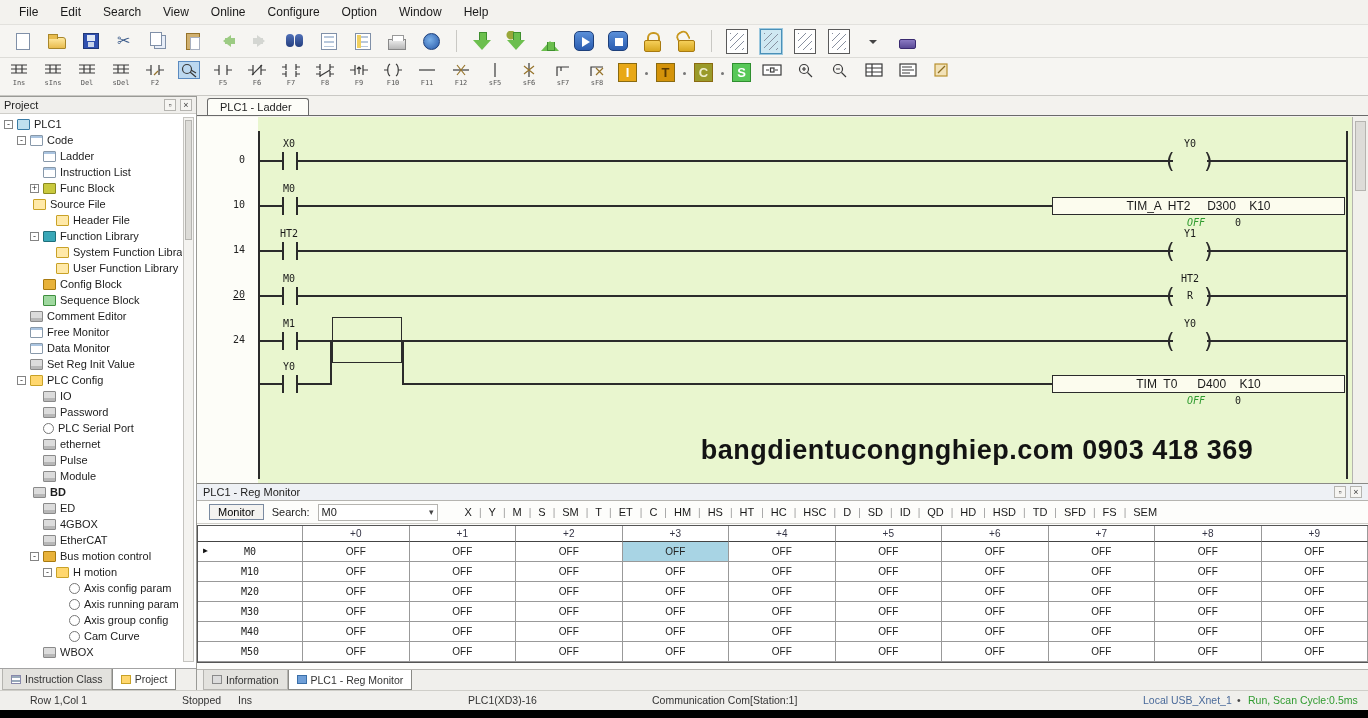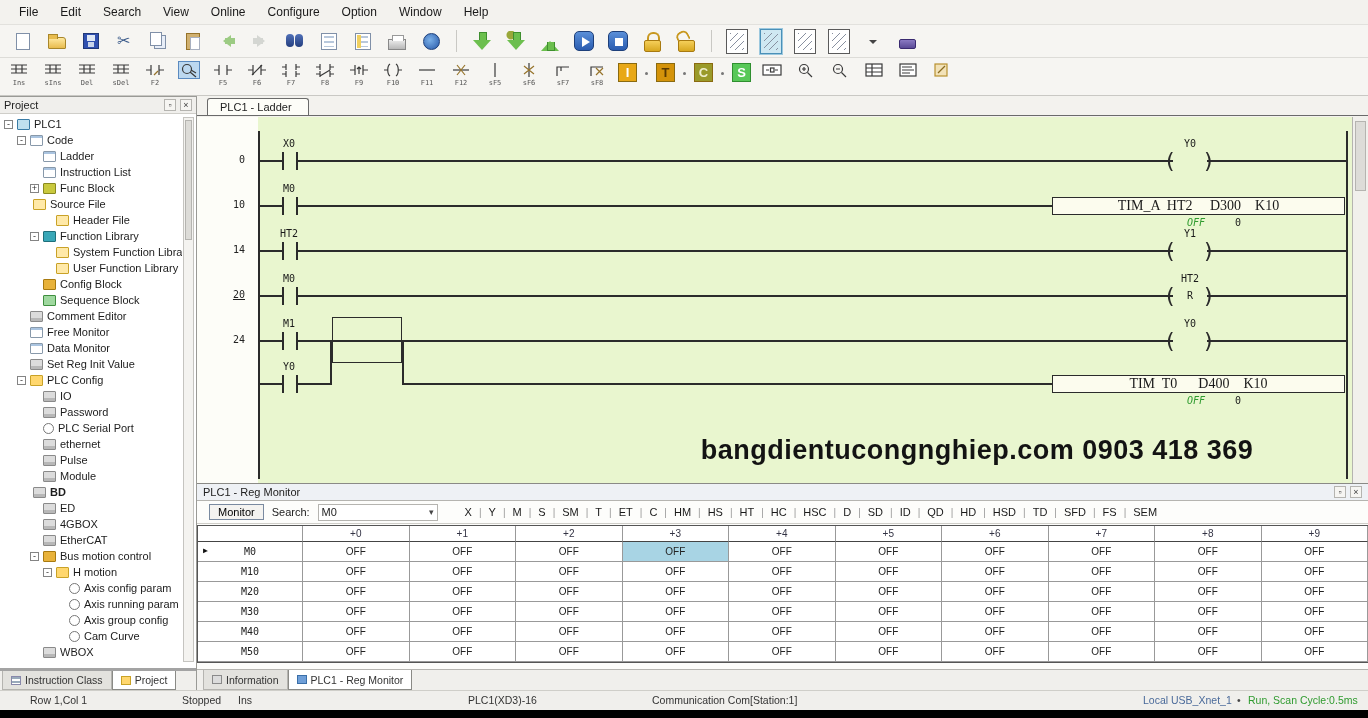--- a/index.html
+++ b/index.html
@@ -110,21 +110,21 @@
   .tic-folder{background:#ffd76e;border:1px solid #c9a227;}
   .tic-chip{background:#bfe0ef;border:1px solid #3a7ca6;}
   .tic-green{background:#9fd89f;border:1px solid #3f8f3f;}
   .tic-teal{background:#39a7b7;border:1px solid #1f6f7a;}
   .tic-olive{background:#c9c93e;border:1px solid #8a8a20;}
   .tic-orange{background:#e8b23a;border:1px solid #a87a10;}
   .tic-gray{background:#dcdcdc;border:1px solid #8a8a8a;box-shadow:inset 0 -3px 0 #b8b8b8;}
   .tic-circ{background:#fff;border:1px solid #777;border-radius:50%;width:11px;height:11px;}
   .vscroll{position:absolute;right:2px;top:20px;bottom:28px;width:11px;background:#f4f3f0;border:1px solid #c5c4c0;}
   .vthumb{position:absolute;left:1px;right:1px;top:2px;height:120px;background:#dddcd8;border:1px solid #b5b4b0;}
-  .ltabs{position:absolute;left:0;bottom:0;right:0;height:22px;background:#f0efec;border-top:3px solid #a3a3a3;
+  .ltabs{position:absolute;left:0;bottom:0;right:0;height:22px;background:#f0efec;border-top:1px solid #a3a3a3;
          display:flex;align-items:stretch;padding-left:2px;font-size:10.5px;}
   .btab{display:flex;align-items:center;gap:4px;padding:0 8px;border:1px solid #b5b4b0;border-top:none;
         background:#e3e2de;color:#333;white-space:nowrap;}
   .btab.active{background:#fff;font-weight:normal;border-color:#8a8a86;}
   .btab .bic{width:10px;height:9px;flex:none;}
   .bic-grid{background:repeating-linear-gradient(180deg,#9ab 0 2px,#fff 2px 4px);border:1px solid #88a;}
   .bic-folder{background:#ffd76e;border:1px solid #c9a227;}
   .bic-doc{background:#dcdcdc;border:1px solid #8a8a8a;}
   .bic-blue{background:#6f9fd8;border:1px solid #3a6fa8;}
 
@@ -139,21 +139,21 @@
   .lthumb{position:absolute;left:2px;right:2px;top:4px;height:70px;background:#dddcd8;border:1px solid #b5b4b0;}
   .hline{position:absolute;height:2px;background:#2b2b2b;}
   .vline{position:absolute;width:2px;background:#2b2b2b;}
   .stepnum{position:absolute;width:40px;text-align:right;font-size:10px;color:#222;font-family:"DejaVu Sans Mono",monospace;}
   .cbar{position:absolute;width:2px;height:18px;background:#2b2b2b;}
   .cmask{position:absolute;height:8px;background:#e9f6cf;}
   .clabel{position:absolute;width:80px;text-align:center;font-size:10px;color:#1a1a1a;font-family:"DejaVu Sans Mono",monospace;}
   .arc{position:absolute;font-size:22px;line-height:22px;color:#2b2b2b;font-family:"DejaVu Sans",sans-serif;}
   .coilmod{position:absolute;width:30px;text-align:center;font-size:10px;color:#1a1a1a;font-family:"DejaVu Sans Mono",monospace;}
   .tbox{position:absolute;height:18px;background:#fcfcee;border:1px solid #2b2b2b;display:flex;align-items:center;
-        justify-content:center;font-size:14px;font-family:Liberation Serif, serif;white-space:pre;color:#1a1a1a;}
+        justify-content:center;font-size:12px;font-family:Liberation Sans, sans-serif;white-space:pre;color:#1a1a1a;}
   .tstat{position:absolute;font-size:10px;font-style:italic;color:#2f9b2f;font-family:"DejaVu Sans Mono",monospace;}
   .tstatv{position:absolute;font-size:10px;color:#1a1a1a;font-family:"DejaVu Sans Mono",monospace;}
   .selrect{position:absolute;border:1.5px solid #2b2b2b;background:transparent;}
   .watermark{position:absolute;left:430px;top:318px;width:700px;text-align:center;font-size:27px;font-weight:bold;
              color:#131313;letter-spacing:0.5px;}
 
   
   .monpanel{position:absolute;left:197px;top:483px;width:1171px;height:207px;background:#fdfdfb;border-top:1px solid #8a8a86;}
   .montitle{height:17px;background:#eef1f5;border-bottom:1px solid #b5b4b0;display:flex;align-items:center;
             padding:0 6px;font-size:11px;color:#222;}

